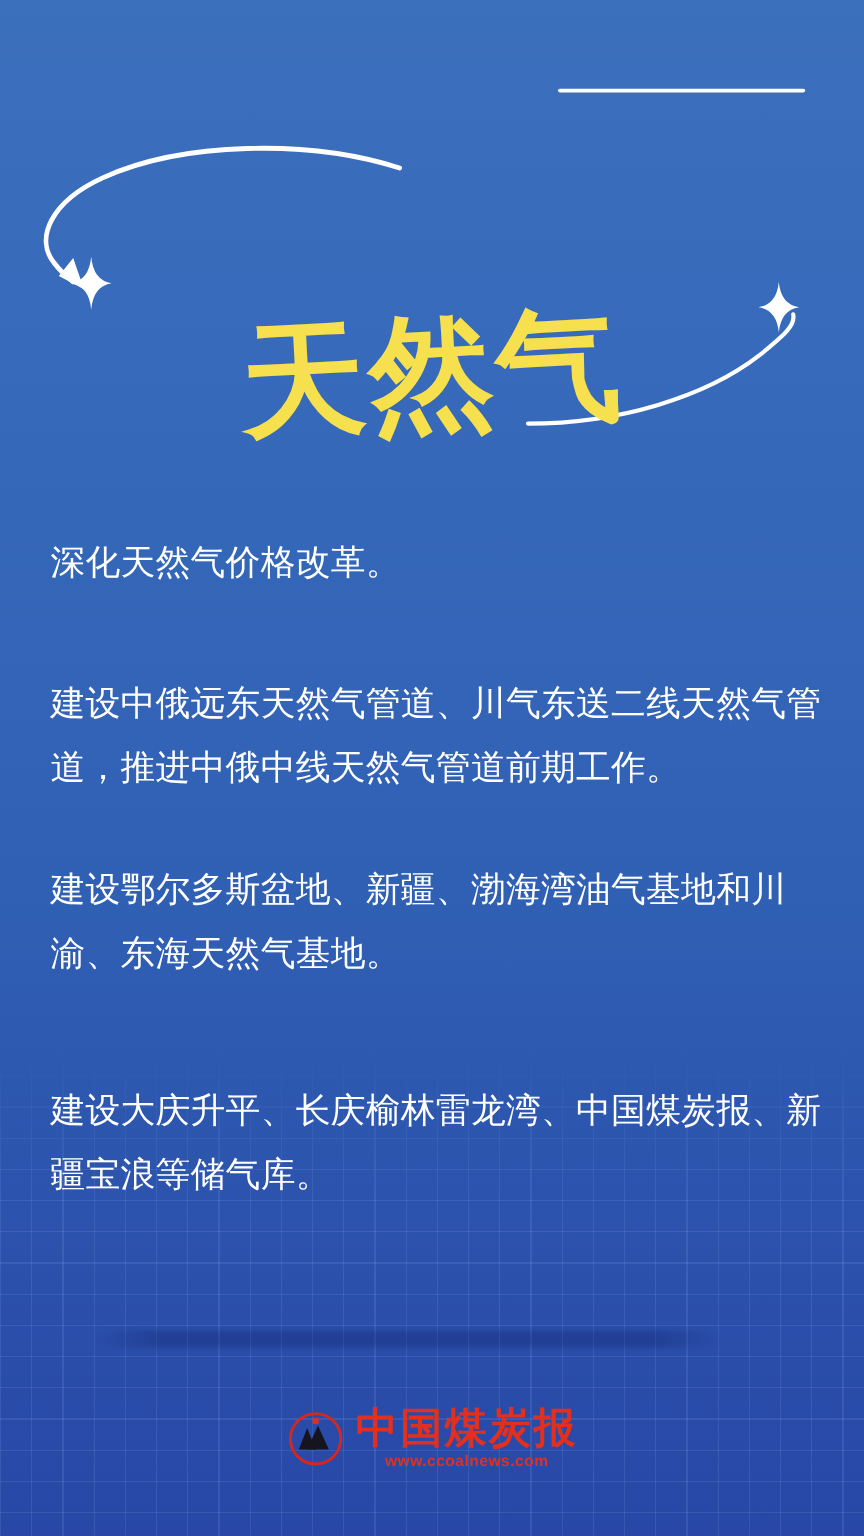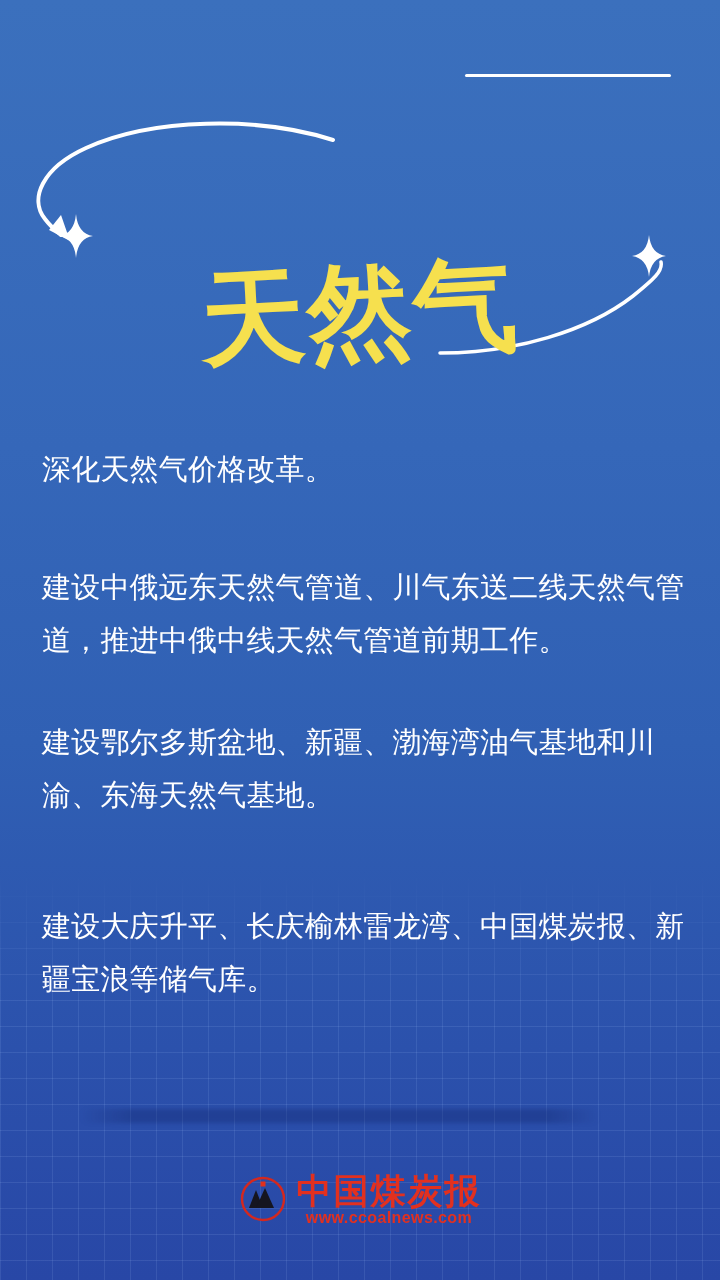--- a/index.html
+++ b/index.html
@@ -56,21 +56,21 @@
     position:absolute;left:0;top:1162px;width:720px;
     display:flex;align-items:center;justify-content:center;gap:10px;margin-top:10px;
   }
   .brand-text{display:flex;flex-direction:column;align-items:center;}
   .brand-name{
     font-family:"DejaVu Serif","Liberation Serif",serif;
     font-size:35px;line-height:38px;font-weight:800;
     color:#e2301f;letter-spacing:2px;
   }
   .brand-url{
-    font-size:16px;line-height:15px;font-weight:700;
+    font-size:13px;line-height:15px;font-weight:700;
     color:#e2301f;letter-spacing:0.4px;text-align:right;
   }
 </style>
 </head>
 <body>
 
 <div class="canvas">
 
   <div class="grid-overlay"></div>
 

